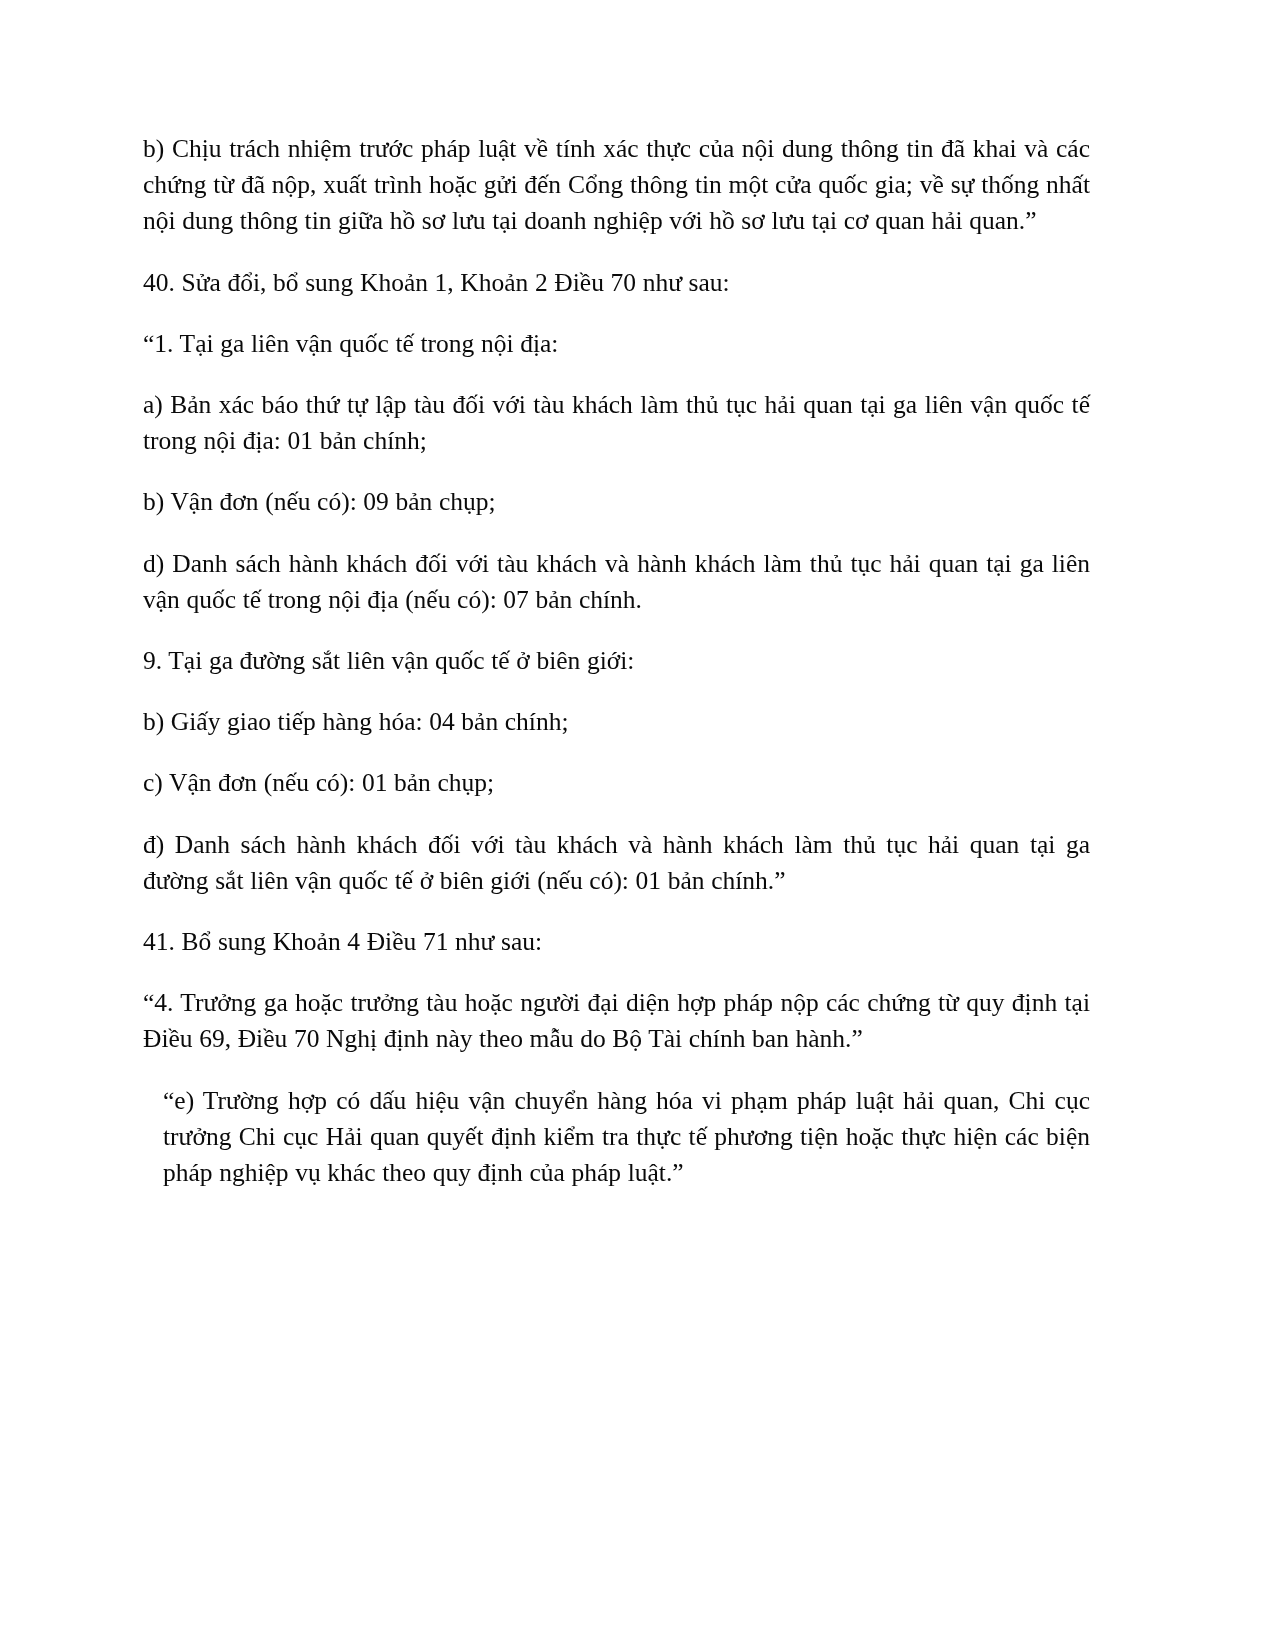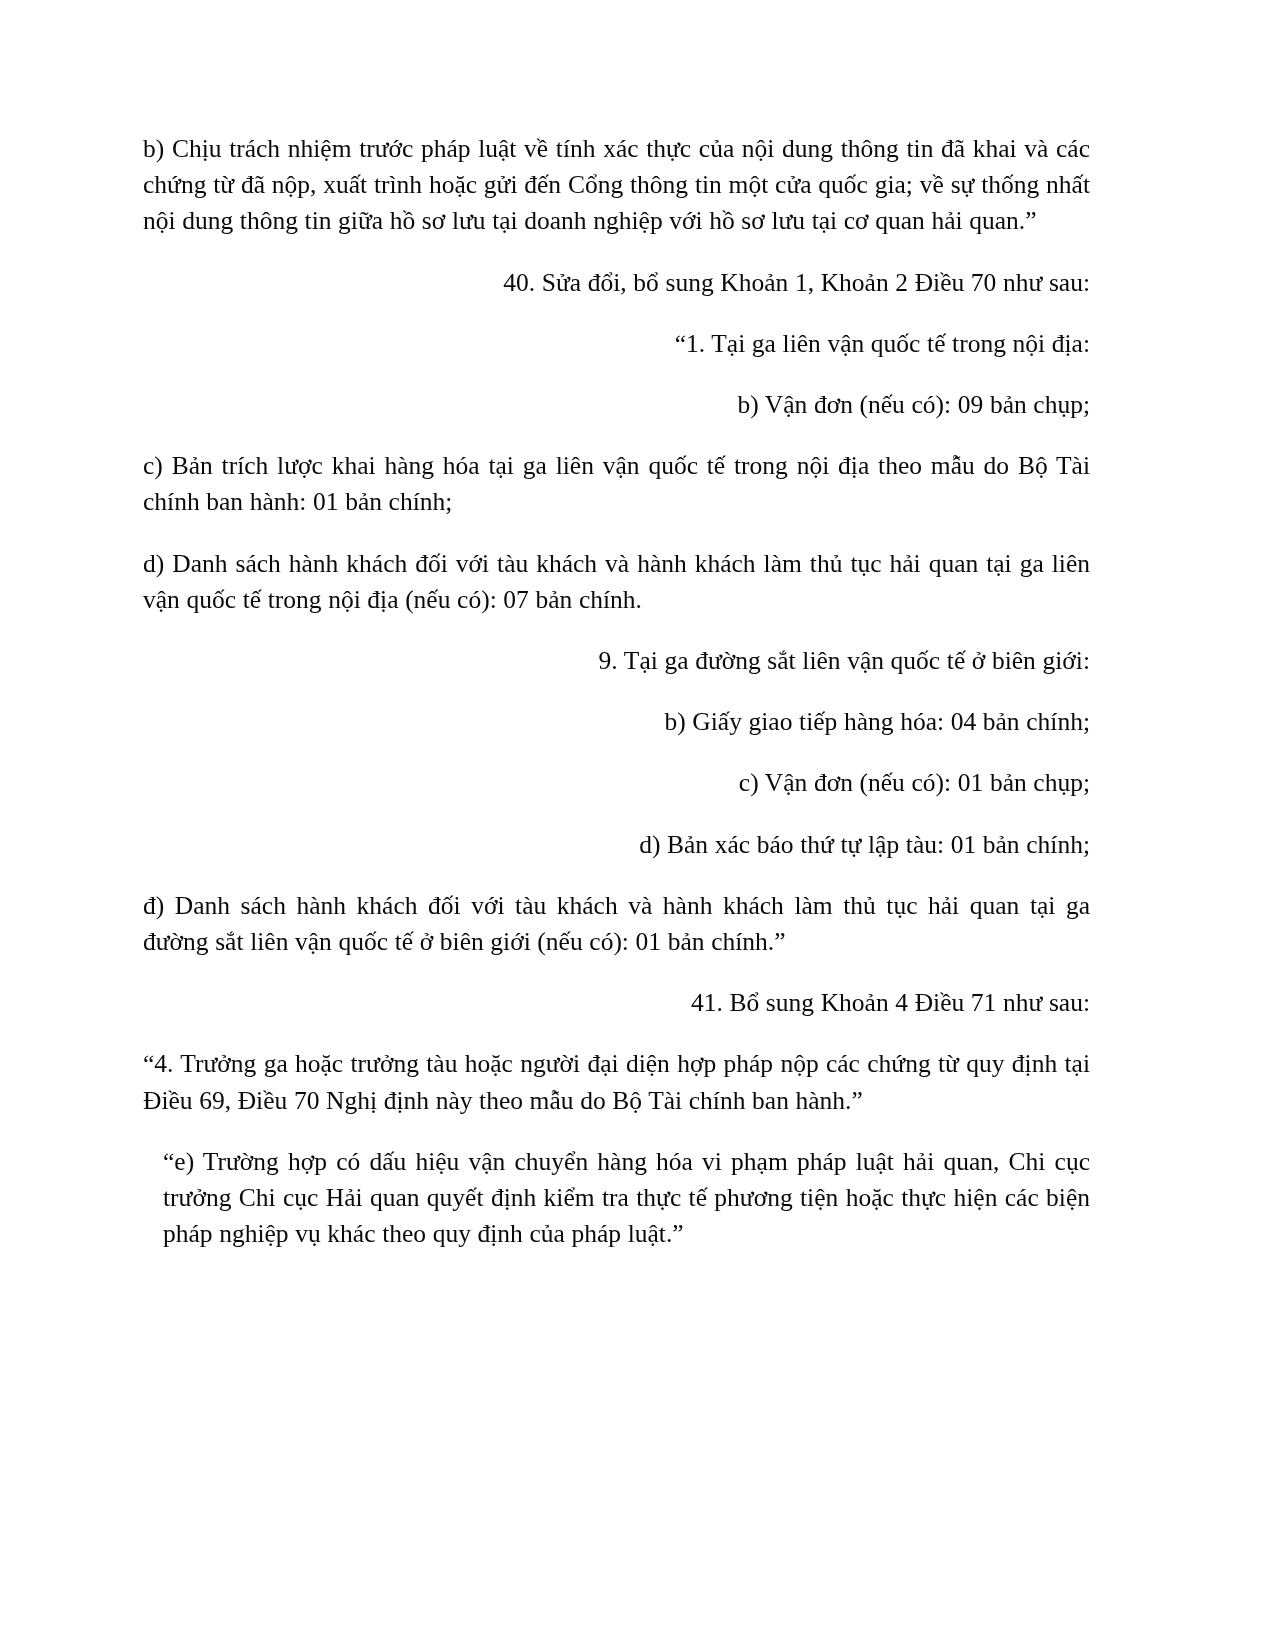--- a/index.html
+++ b/index.html
@@ -30,40 +30,39 @@
     line-height: 1.42;
     color: #0a0a0a;
     text-align: justify;
     text-justify: inter-word;
     hyphens: none;
     -webkit-hyphens: none;
     word-spacing: 0.01em;
   }
   
   p.para.single {
-    text-align: right;
+    text-align: left;
   }
   p.para:last-child {
     margin-bottom: 0;
     margin-left: 20px;
   }
 </style>
 </head>
 <body>
 
 <div class="page">
   <div class="content" id="doc-body">
       <p class="para">b) Chịu trách nhiệm trước pháp luật về tính xác thực của nội dung thông tin đã khai và các chứng từ đã nộp, xuất trình hoặc gửi đến Cổng thông tin một cửa quốc gia; về sự thống nhất nội dung thông tin giữa hồ sơ lưu tại doanh nghiệp với hồ sơ lưu tại cơ quan hải quan.”</p>
       <p class="para single">40. Sửa đổi, bổ sung Khoản 1, Khoản 2 Điều 70 như sau:</p>
       <p class="para single">“1. Tại ga liên vận quốc tế trong nội địa:</p>
+      <p class="para">a) Bản xác báo thứ tự lập tàu đối với tàu khách làm thủ tục hải quan tại ga liên vận quốc tế trong nội địa: 01 bản chính;</p>
       <p class="para single">b) Vận đơn (nếu có): 09 bản chụp;</p>
-      <p class="para">c) Bản trích lược khai hàng hóa tại ga liên vận quốc tế trong nội địa theo mẫu do Bộ Tài chính ban hành: 01 bản chính;</p>
       <p class="para">d) Danh sách hành khách đối với tàu khách và hành khách làm thủ tục hải quan tại ga liên vận quốc tế trong nội địa (nếu có): 07 bản chính.</p>
       <p class="para single">9. Tại ga đường sắt liên vận quốc tế ở biên giới:</p>
       <p class="para single">b) Giấy giao tiếp hàng hóa: 04 bản chính;</p>
       <p class="para single">c) Vận đơn (nếu có): 01 bản chụp;</p>
-      <p class="para single">d) Bản xác báo thứ tự lập tàu: 01 bản chính;</p>
       <p class="para">đ) Danh sách hành khách đối với tàu khách và hành khách làm thủ tục hải quan tại ga đường sắt liên vận quốc tế ở biên giới (nếu có): 01 bản chính.”</p>
       <p class="para single">41. Bổ sung Khoản 4 Điều 71 như sau:</p>
       <p class="para">“4. Trưởng ga hoặc trưởng tàu hoặc người đại diện hợp pháp nộp các chứng từ quy định tại Điều 69, Điều 70 Nghị định này theo mẫu do Bộ Tài chính ban hành.”</p>
       <p class="para">“e) Trường hợp có dấu hiệu vận chuyển hàng hóa vi phạm pháp luật hải quan, Chi cục trưởng Chi cục Hải quan quyết định kiểm tra thực tế phương tiện hoặc thực hiện các biện pháp nghiệp vụ khác theo quy định của pháp luật.”</p>
     </div>
 </div>
 
 </body></html>

